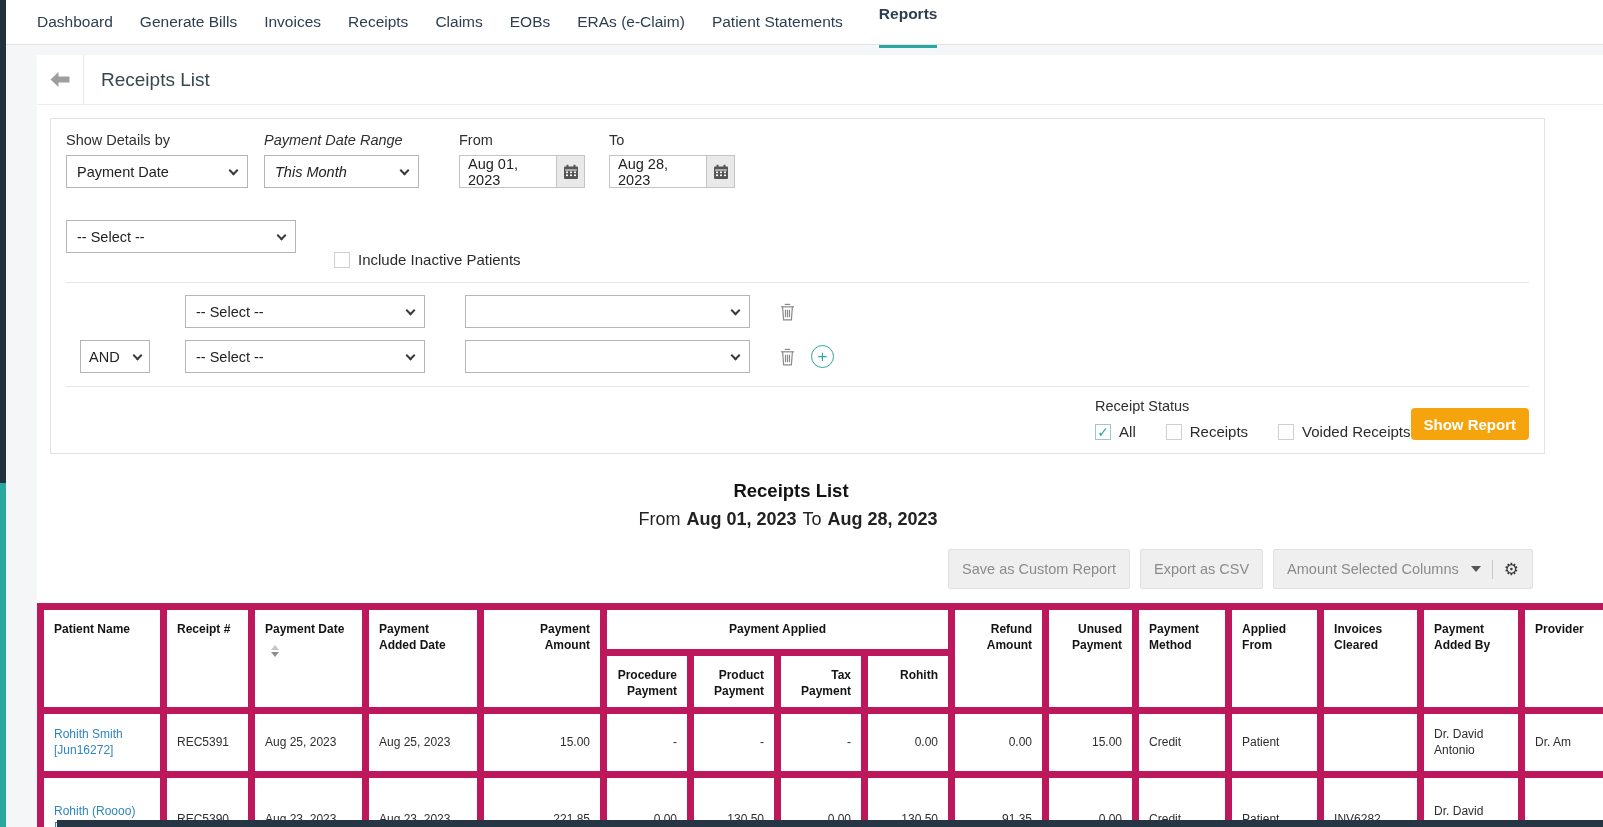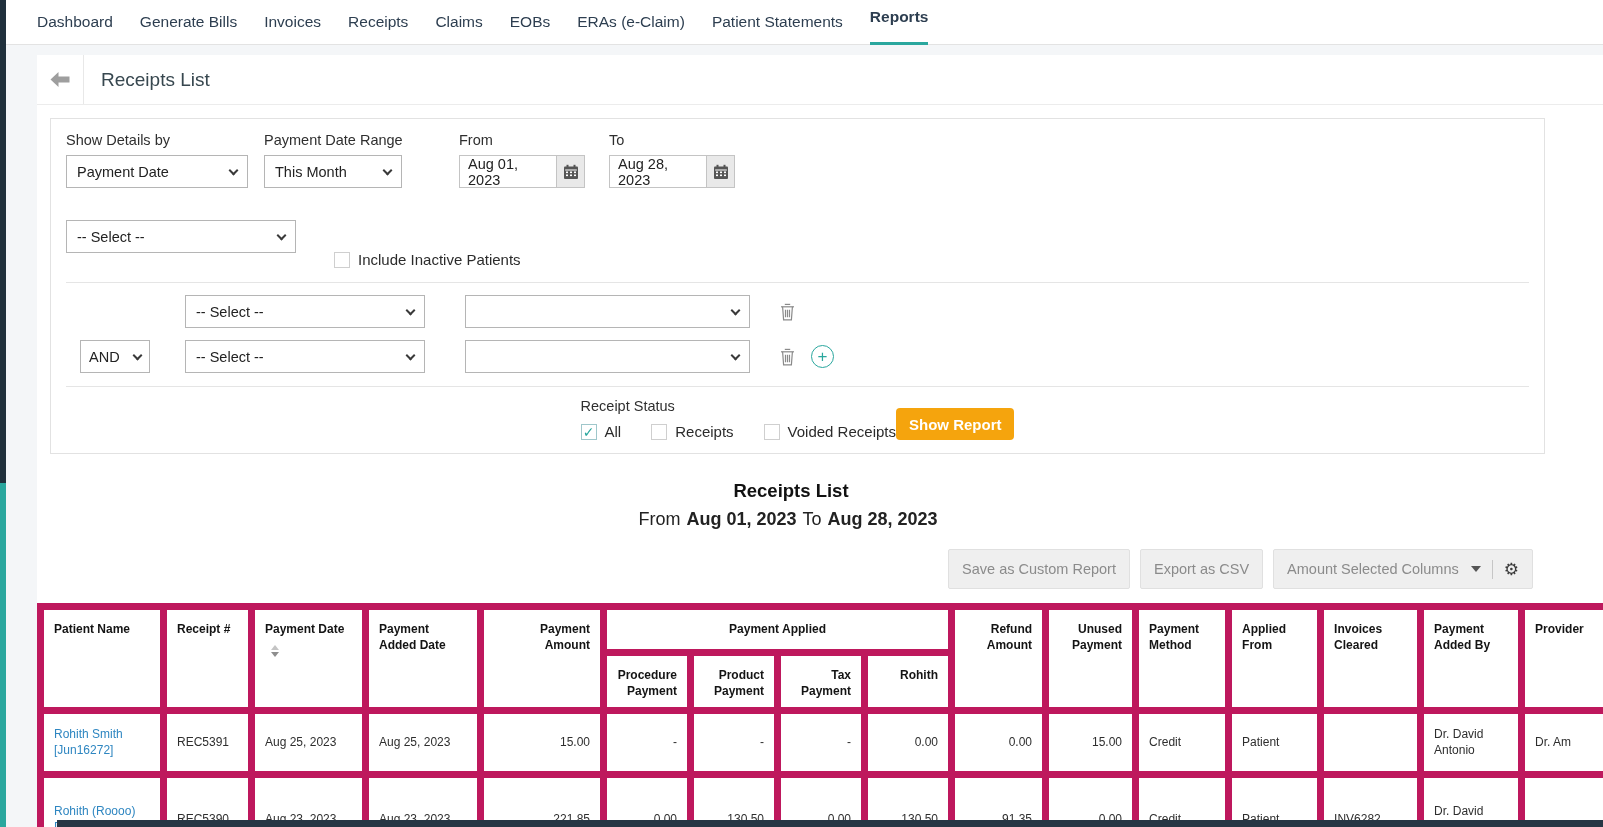--- a/index.html
+++ b/index.html
@@ -8,38 +8,38 @@
 
   
   .strip { position:absolute; left:0; top:0; width:6px; height:483px; background:#20303c; z-index:5; }
   .strip-teal { position:absolute; left:0; top:483px; width:6px; height:344px; background:#2aa79e; z-index:5; }
 
   .page { margin-left:6px; }
 
   
   .topnav { background:#fff; height:45px; border-bottom:1px solid #e3e3e3; display:flex; align-items:center; padding-left:31px; gap:27px; }
   .nav-item { font-size:15.5px; color:#2d3e50; cursor:pointer; white-space:nowrap; }
-  .nav-item.active { font-weight:700; border-bottom:3px solid #2aa79e; padding-bottom:16px; margin-bottom:-8px; }
+  .nav-item.active { font-weight:700; border-bottom:3px solid #2aa79e; padding-bottom:22px; margin-bottom:-8px;margin-left:9px; }
 
   
   .panel { margin:10px 0 0 31px; background:#fff; height:772px; position:relative; }
   .panel-header { height:50px; border-bottom:1px solid #ececec; display:flex; align-items:stretch; }
   .back-btn { width:46px; display:flex; align-items:center; justify-content:center; cursor:pointer; }
   .vdiv { width:1px; background:#e8e8e8; }
   .panel-title { align-self:center; margin-left:17px; font-size:19px; color:#37474f; }
 
   
   .filter-box { margin:13px 58px 0 13px; border:1px solid #e2e2e2; padding:13px 15px 13px; }
   .flabel { font-size:14.5px; color:#2f2f2f; margin-bottom:7px; }
   .rowA { display:flex; }
-  .g1 { width:198px; } .g2 { width:195px; } .g3 { width:150px; } .g4 { width:150px; }
+  .g1 { width:198px; } .g2 { width:195px;font-style:italic; } .g3 { width:150px; } .g4 { width:150px; }
 
   .select { height:33px; border:1px solid #b5b5b5; background:#fff; display:flex; align-items:center; justify-content:space-between; padding:0 10px; font-size:14.5px; color:#222; cursor:pointer; }
   .chev { width:7px; height:7px; border-right:2px solid #3a3a3a; border-bottom:2px solid #3a3a3a; transform:rotate(45deg); margin-top:-3px; flex:none; }
-  .sel-182 { width:182px; } .sel-155 { width:138px; } .sel-230 { width:230px; } .sel-240 { width:240px; } .sel-285 { width:285px; } .sel-70 { width:70px; padding:0 8px; }
+  .sel-182 { width:182px; } .sel-155 { width:155px; } .sel-230 { width:230px; } .sel-240 { width:240px; } .sel-285 { width:285px; } .sel-70 { width:70px; padding:0 8px; }
 
   .dategroup { display:flex; }
   .dateinput { height:33px; width:97px; border:1px solid #c4c4c4; border-right:none; padding:0 8px; font-size:14.5px; color:#222; display:flex; align-items:center; background:#fff; }
   .calbtn { height:33px; width:29px; border:1px solid #c4c4c4; background:#e9e9e9; display:flex; align-items:center; justify-content:center; cursor:pointer; }
 
   .groupB { margin-top:17px; }
   .groupB-row { display:flex; align-items:center; }
 
   .chk { display:flex; align-items:center; cursor:pointer; }
   .box { width:16px; height:16px; border:1px solid #cfcfcf; background:#fff; display:flex; align-items:center; justify-content:center; flex:none; }
@@ -48,21 +48,21 @@
   .chk-label { margin-left:8px; font-size:15px; color:#2b2b2b; }
 
   .hdiv { border-top:1px solid #e5e5e5; margin-top:14px; }
 
   .crit-row { display:flex; align-items:center; margin-top:12px; }
   .op-slot { width:119px; padding-left:14px; }
   .val-sel { margin-left:40px; }
   .icon-btn { margin-left:30px; cursor:pointer; display:flex; align-items:center; }
   .plus-circle { margin-left:16px; width:23px; height:23px; border:1.6px solid #2aa79e; border-radius:50%; color:#2aa79e; font-size:17px; display:flex; align-items:center; justify-content:center; cursor:pointer; line-height:1; }
 
-  .status-wrap { display:flex; justify-content:center; align-items:flex-end; margin-top:11px; }
+  .status-wrap { display:flex; justify-content:flex-end; align-items:flex-end; margin-top:11px; }
   .status-checks { display:flex; align-items:center; margin-top:9px; }
   .status-checks .chk + .chk { margin-left:30px; }
   .show-report { height:32px; background:#f5a40d; color:#fff; font-weight:700; font-size:15px; border:none; border-radius:4px; padding:0 13px; cursor:pointer; }
 
   
   .report-head { margin-right:58px; }
   .report-title { text-align:center; margin-top:26px; font-size:18.5px; font-weight:700; color:#111; }
   .report-sub { text-align:center; margin-top:7px; font-size:18px; color:#222; }
   .report-sub b { margin:0 6px; }
 

